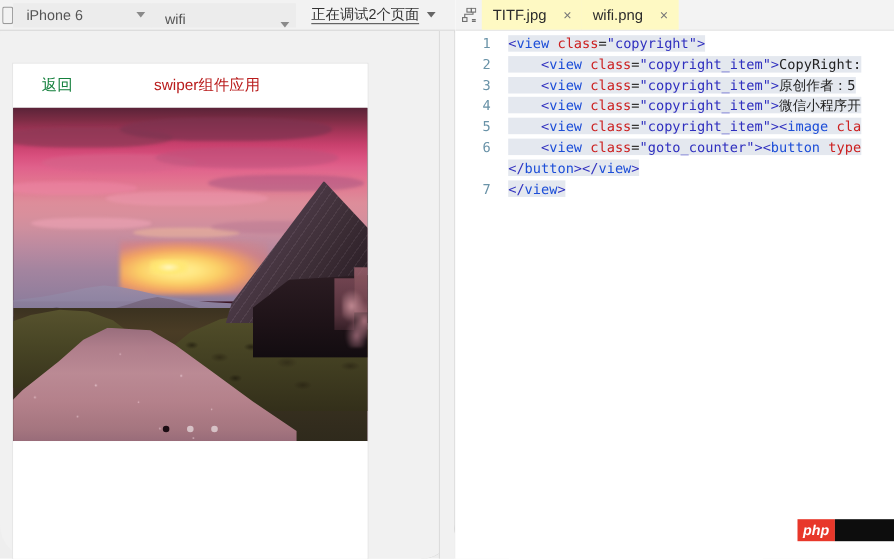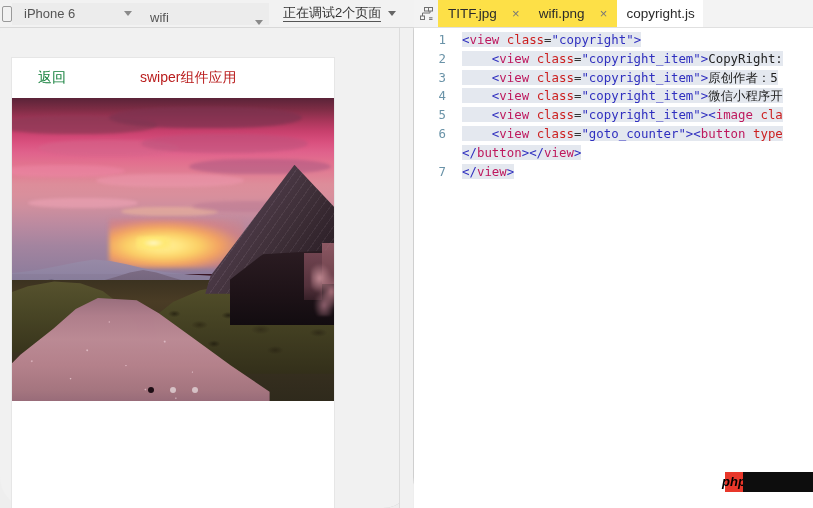--- a/index.html
+++ b/index.html
@@ -328,21 +328,21 @@
     width: 24px;
     display: flex; align-items: center; justify-content: center;
     flex: 0 0 24px;
   }
   .tab {
     display: flex;
     align-items: center;
     padding: 0 8px 0 10px;
     font-size: 13.5px;
     color: #2b2b2b;
-    background: #fde047;
+    background: #fef9c3;
     white-space: nowrap;
     gap: 14px;
   }
   .tab.active { background: #ffffff; }
   .tab .tab-close {
     color: #777;
     font-size: 13px;
     line-height: 1;
     width: 10px;
     text-align: center;
@@ -373,38 +373,38 @@
     flex: 1 1 auto;
     padding-top: 3px;
     padding-left: 8px;
     white-space: pre;
     overflow: hidden;
     position: relative;
   }
   .code-line { height: 18.8px; }
   .hl { background: #e4e8ef; }
   .tok-punct  { color: #2f2fbf; }
-  .tok-tag    { color: #be185d; }
+  .tok-tag    { color: #1d4ed8; }
   .tok-attr   { color: #cc2020; }
   .tok-eq     { color: #333333; }
   .tok-string { color: #2f2fbf; }
   .tok-text   { color: #222222; }
 
   
   .php-logo {
     position: absolute;
     right: 0px; bottom: 16px;
     width: 88px; height: 20px;
     display: flex;
     align-items: stretch;
   }
   .php-mark {
-    width: 18px;
+    width: 34px;
     background: #e8372a;
-    color: #000000;
+    color: #ffffff;
     font-size: 13px;
     font-weight: bold;
     font-style: italic;
     display: flex; align-items: center; justify-content: center;
     font-family: "Liberation Sans", sans-serif;
     text-align: center;
   }
   .php-bar { flex: 1 1 auto; background: #0d0d0d; }
 </style>
 </head>
@@ -508,23 +508,20 @@
       <div class="tab">
         <span>TITF.jpg</span>
         <span class="tab-close">×</span>
       </div>
 
       <div class="tab">
         <span>wifi.png</span>
         <span class="tab-close">×</span>
       </div>
 
-      <div class="tab active">
-        <span>copyright.js</span>
-      </div>
     </div>
 
     <div class="editor">
       <div class="gutter">
           <div class="ln">1</div>
           <div class="ln">2</div>
           <div class="ln">3</div>
           <div class="ln">4</div>
           <div class="ln">5</div>
           <div class="ln">6</div>

